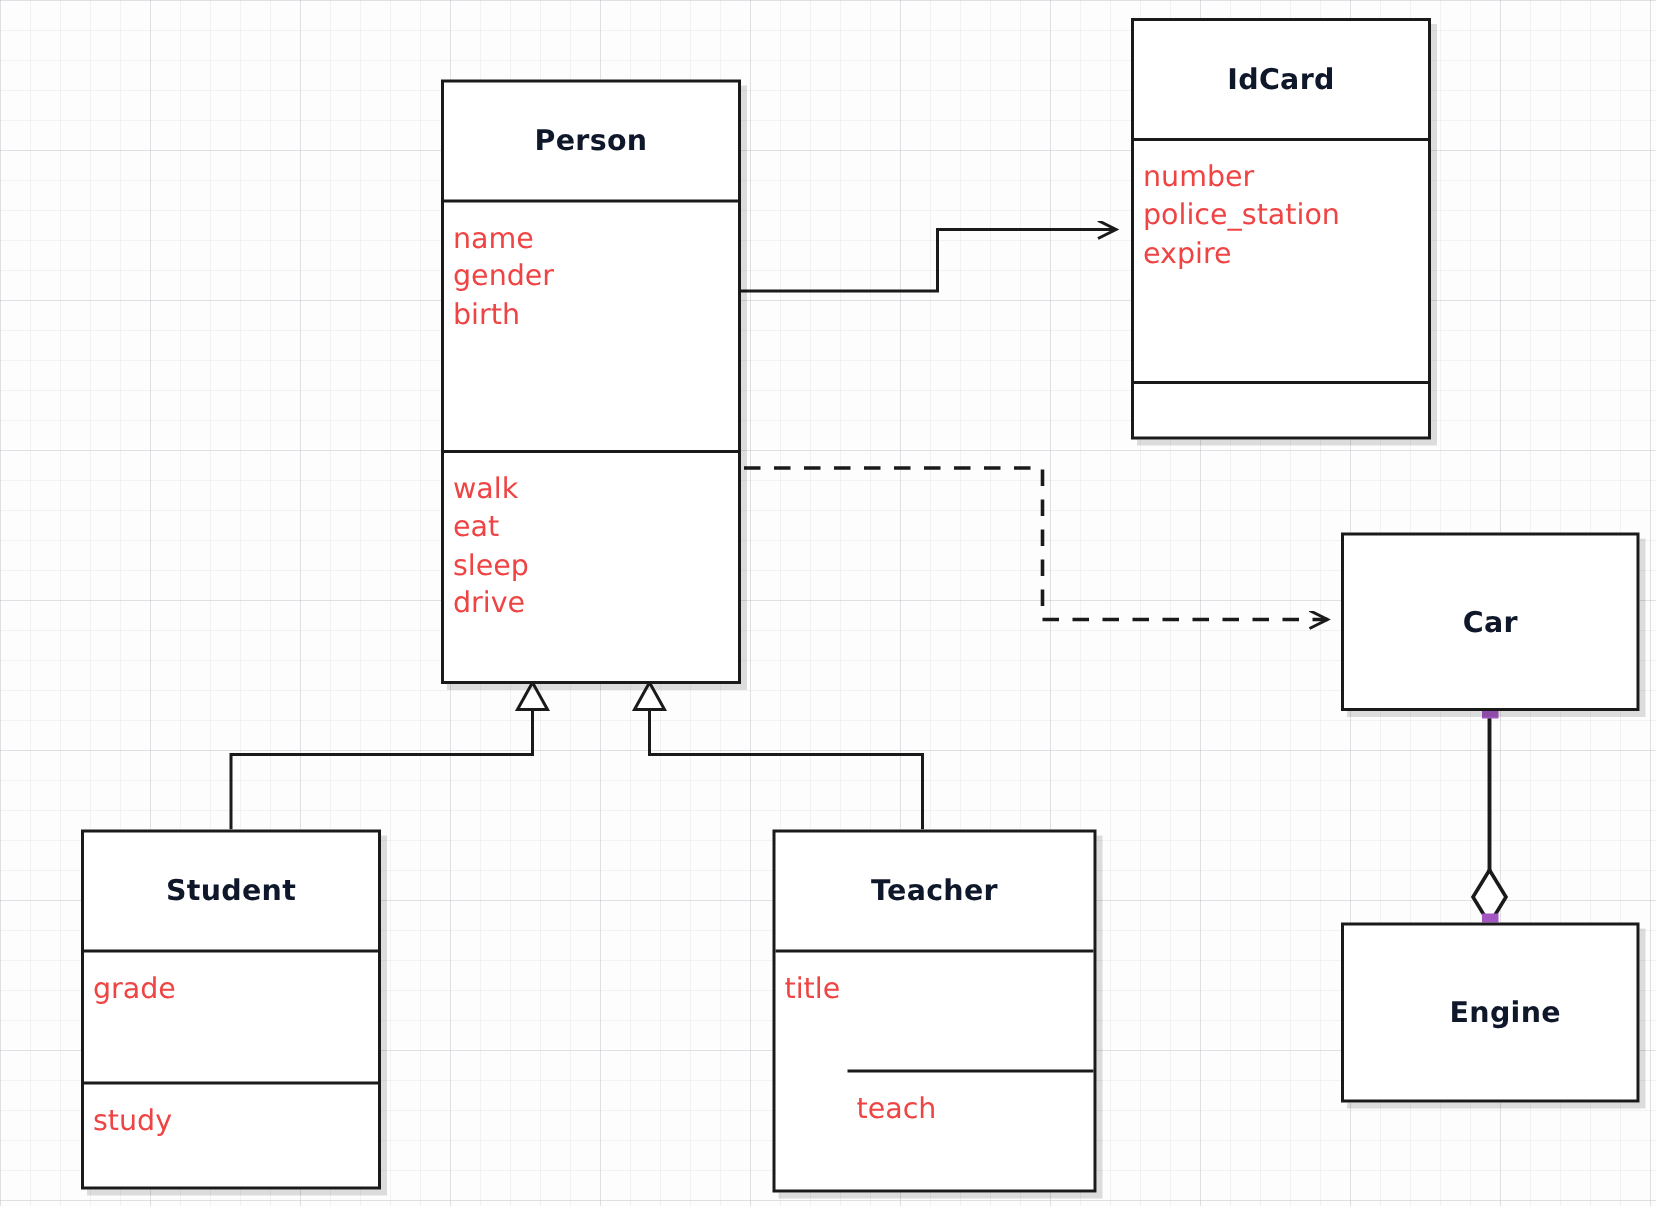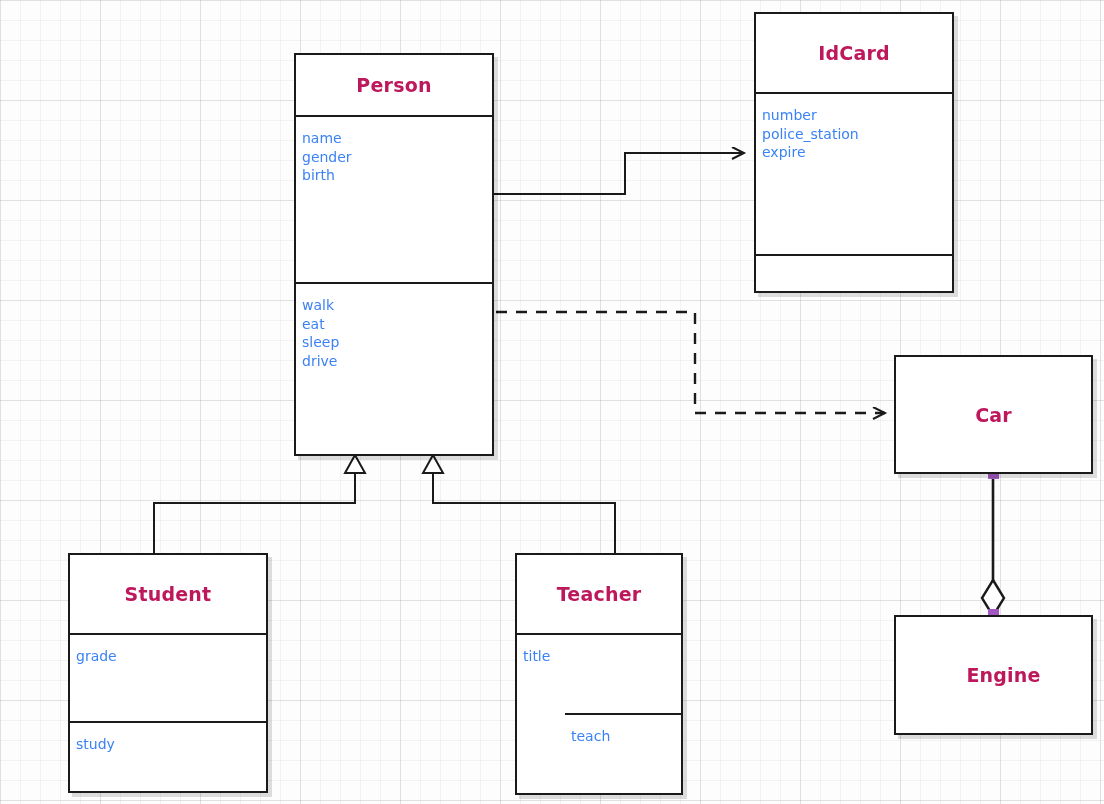--- a/index.html
+++ b/index.html
@@ -38,29 +38,29 @@
     display: flex;
     flex-direction: column;
   }
   .cls-title {
     box-sizing: border-box;
     display: flex;
     align-items: center;
     justify-content: center;
     font-weight: bold;
     font-size: 19px;
-    color: #be185d;
+    color: #0f172a;
     letter-spacing: 0.2px;
   }
   .cls-compartment {
     box-sizing: border-box;
     border-top: 2px solid #1a1a1a;
     padding: 12px 0 0 6px;
-    font-size: 14px;
-    color: #3b82f6;
+    font-size: 19px;
+    color: #ef4444;
     line-height: 1.33;
     overflow: hidden;
   }
   .cls-compartment.empty { padding: 0; }
   .cls-compartment .mem {
     display: block;
     white-space: nowrap;
   }
   .title-only .cls-title {
     flex: 1 1 auto;
@@ -105,21 +105,21 @@
     <g>
       <line x1="993" y1="474" x2="993" y2="582" stroke="#1a1a1a" stroke-width="2.6"></line>
       <polygon points="993,580 1004,598 993,616 982,598" fill="#ffffff" stroke="#1a1a1a" stroke-width="2.4"></polygon>
     </g>
   </svg>
 
   <div class="endpoint-sq" style="left:988px; top:468px;"></div>
   <div class="endpoint-sq" style="left:988px; top:609px;"></div>
 
   <div class="uml-class" style="left:294px; top:53px; width:200px; height:403px;">
-    <div class="cls-title" style="height:60px;">Person</div>
+    <div class="cls-title" style="height:78px;">Person</div>
     <div class="cls-compartment" style="height:167px;">
       <span class="mem">name</span>
       <span class="mem">gender</span>
       <span class="mem">birth</span>
     </div>
     <div class="cls-compartment" style="flex:1 1 auto;">
       <span class="mem">walk</span>
       <span class="mem">eat</span>
       <span class="mem">sleep</span>
       <span class="mem">drive</span>
@@ -137,31 +137,31 @@
   </div>
 
   <div class="uml-class title-only" style="left:894px; top:355px; width:199px; height:119px;">
     <div class="cls-title">Car</div>
   </div>
 
   <div class="uml-class title-only" style="left:894px; top:615px; width:199px; height:120px;padding-left:20px;">
     <div class="cls-title">Engine</div>
   </div>
 
-  <div class="uml-class" style="left:68px; top:553px; width:200px; height:240px;">
+  <div class="uml-class" style="left:54px; top:553px; width:200px; height:240px;">
     <div class="cls-title" style="height:78px;">Student</div>
     <div class="cls-compartment" style="height:88px;">
       <span class="mem">grade</span>
     </div>
     <div class="cls-compartment" style="flex:1 1 auto;">
       <span class="mem">study</span>
     </div>
   </div>
 
-  <div class="uml-class" style="left:515px; top:553px; width:168px; height:242px;">
+  <div class="uml-class" style="left:515px; top:553px; width:216px; height:242px;">
     <div class="cls-title" style="height:78px;">Teacher</div>
     <div class="cls-compartment" style="height:80px;">
       <span class="mem">title</span>
     </div>
     <div class="cls-compartment" style="flex:1 1 auto;margin-left:48px;">
       <span class="mem">teach</span>
     </div>
   </div>
 
 </div>

